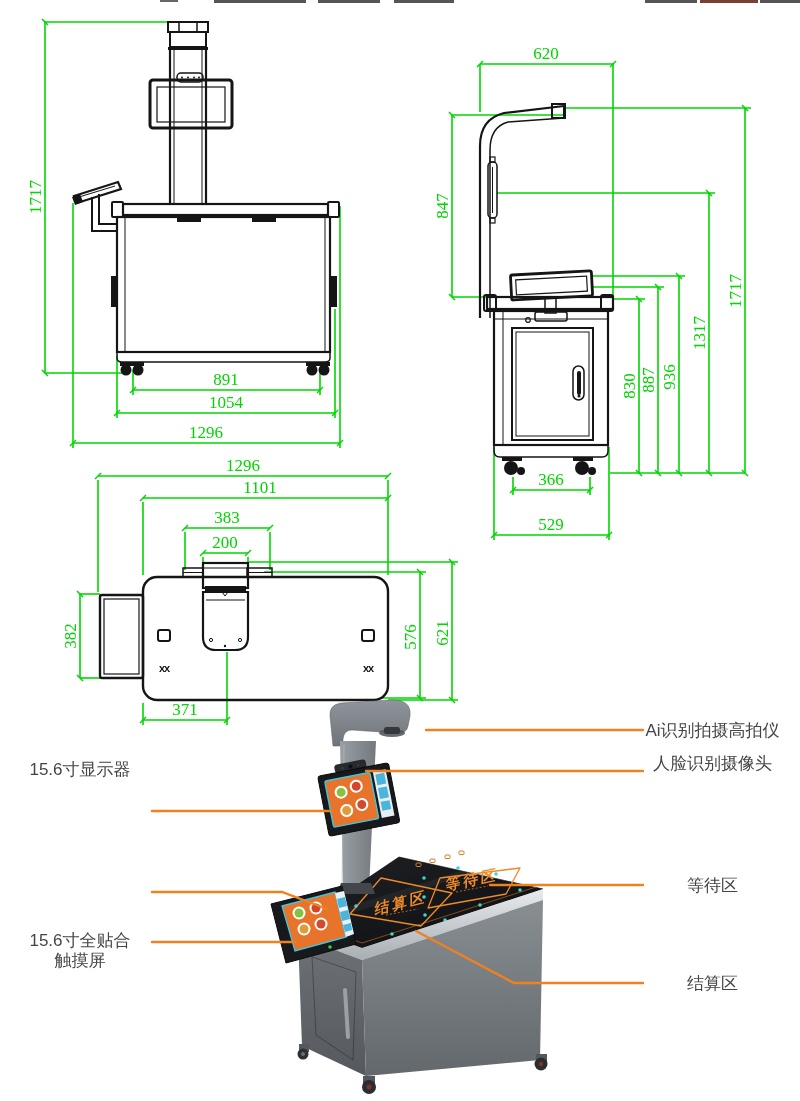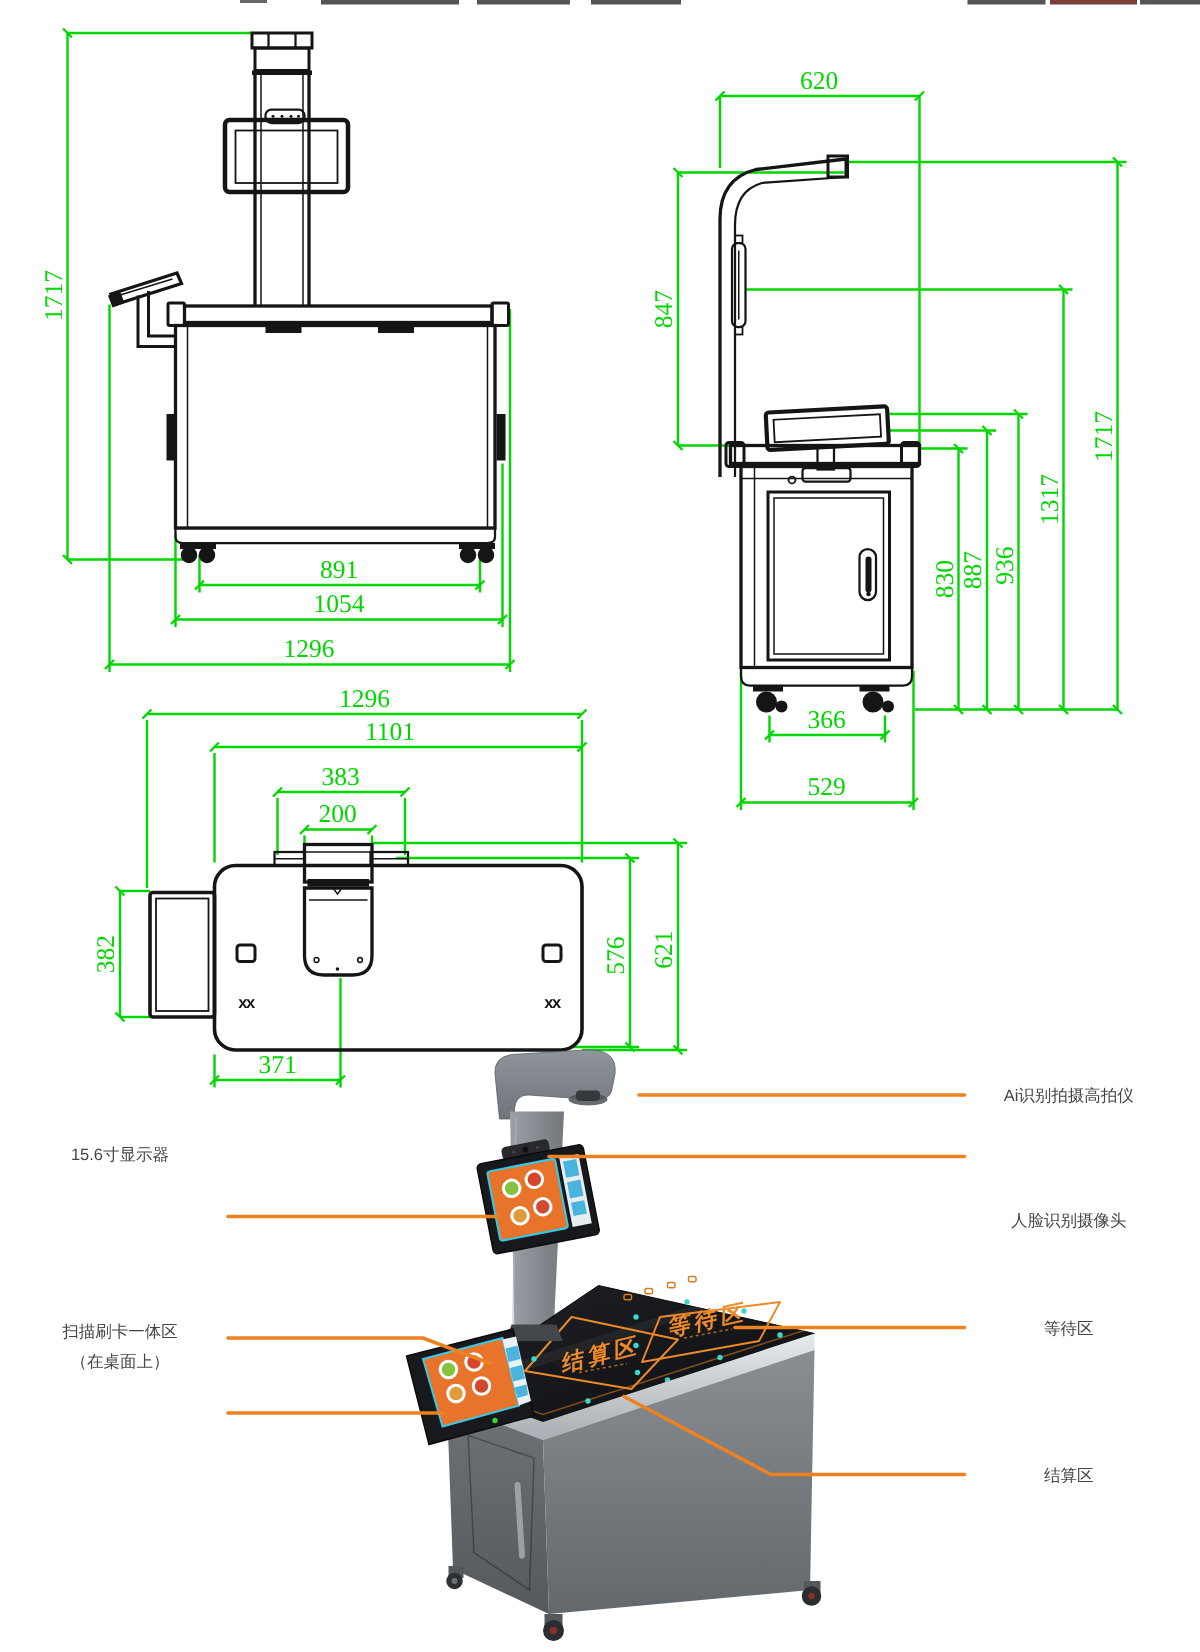--- a/index.html
+++ b/index.html
@@ -9,21 +9,21 @@
   
   .cad{stroke:#151515;fill:none;}
   .cadF{fill:#151515;stroke:none;}
   .w1{stroke-width:1;} .w12{stroke-width:1.2;} .w15{stroke-width:1.5;} .w2{stroke-width:2;}
   .w22{stroke-width:2.2;} .w24{stroke-width:2.4;} .w28{stroke-width:2.8;} .w3{stroke-width:3;}
   
   .dim{stroke:#00d600;stroke-width:1.6;fill:none;}
   .dimtxt{fill:#00d600;font-family:"Liberation Serif",serif;font-size:17px;}
   .mark{fill:#151515;font-family:"Liberation Sans",sans-serif;font-size:11px;font-weight:bold;letter-spacing:-1px;}
   
-  .callout{position:absolute;color:#454545;font-size:11px;line-height:20px;text-align:center;}
+  .callout{position:absolute;color:#454545;font-size:17px;line-height:20px;text-align:center;}
   .callout-left{left:10px;width:140px;}
   .callout-right{left:645px;width:135px;}
   .leader{stroke:#ee8120;stroke-width:2.4;fill:none;stroke-linecap:round;}
   .artifact{position:absolute;height:3px;background:#555;top:0;}
   .zonetxt{fill:#ee8a28;font-size:15px;font-weight:bold;letter-spacing:3px;}
 </style>
 </head>
 <body>
 
 <div class="stage">
@@ -429,23 +429,23 @@
     <path class="leader" d="M426,730 H643"></path>
     <path class="leader" d="M366,771 H643"></path>
     <path class="leader" d="M490,885 H643"></path>
     <path class="leader" d="M416,931 L514,983 L643,983"></path>
     <path class="leader" d="M332,811 H152"></path>
     <path class="leader" d="M152,892 H282 L327,909"></path>
     <path class="leader" d="M152,942 H296"></path>
   </svg>
 
   <div class="callout callout-right" style="top:721px">Ai识别拍摄高拍仪</div>
-  <div class="callout callout-right" style="top:804px">人脸识别摄像头</div>
+  <div class="callout callout-right" style="top:754px">人脸识别摄像头</div>
   <div class="callout callout-right" style="top:876px">等待区</div>
   <div class="callout callout-right" style="top:974px">结算区</div>
 
   <div class="callout callout-left" style="top:760px">15.6寸显示器</div>
-  <div class="callout callout-left" style="top:878px">
-    <div>扫描刷卡一体区</div>
-    <div>（在桌面上）</div>
+  <div class="callout callout-left" style="top:931px">
+    <div>15.6寸全贴合</div>
+    <div>触摸屏</div>
   </div>
 
 </div>
 
 </body></html>

